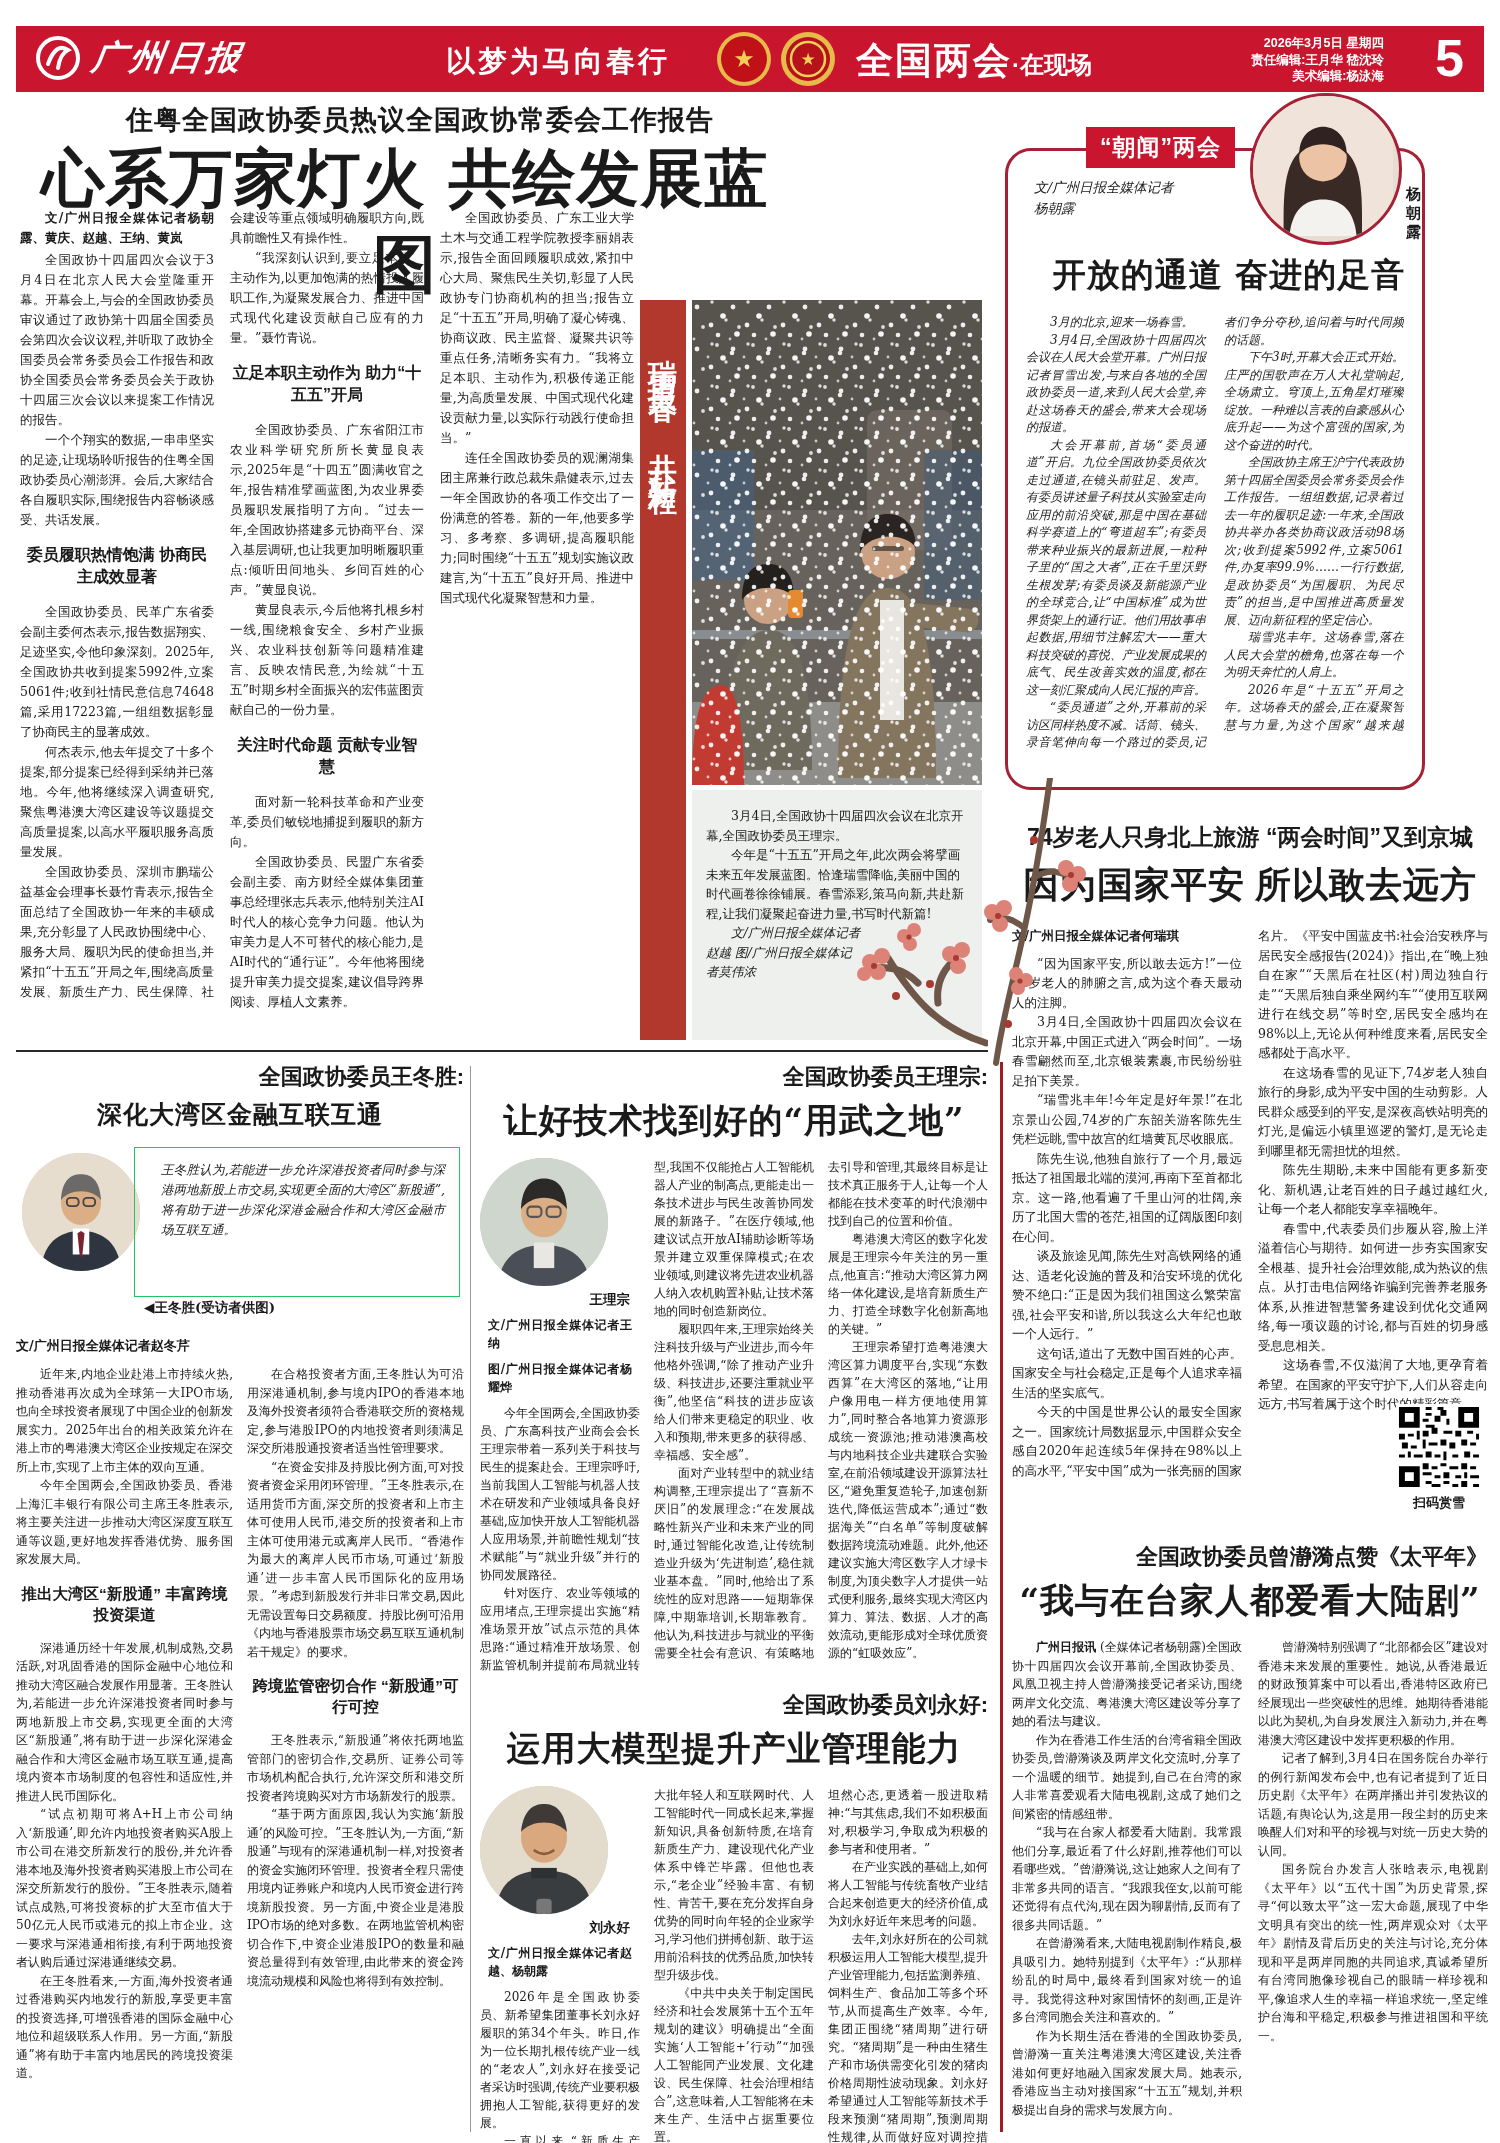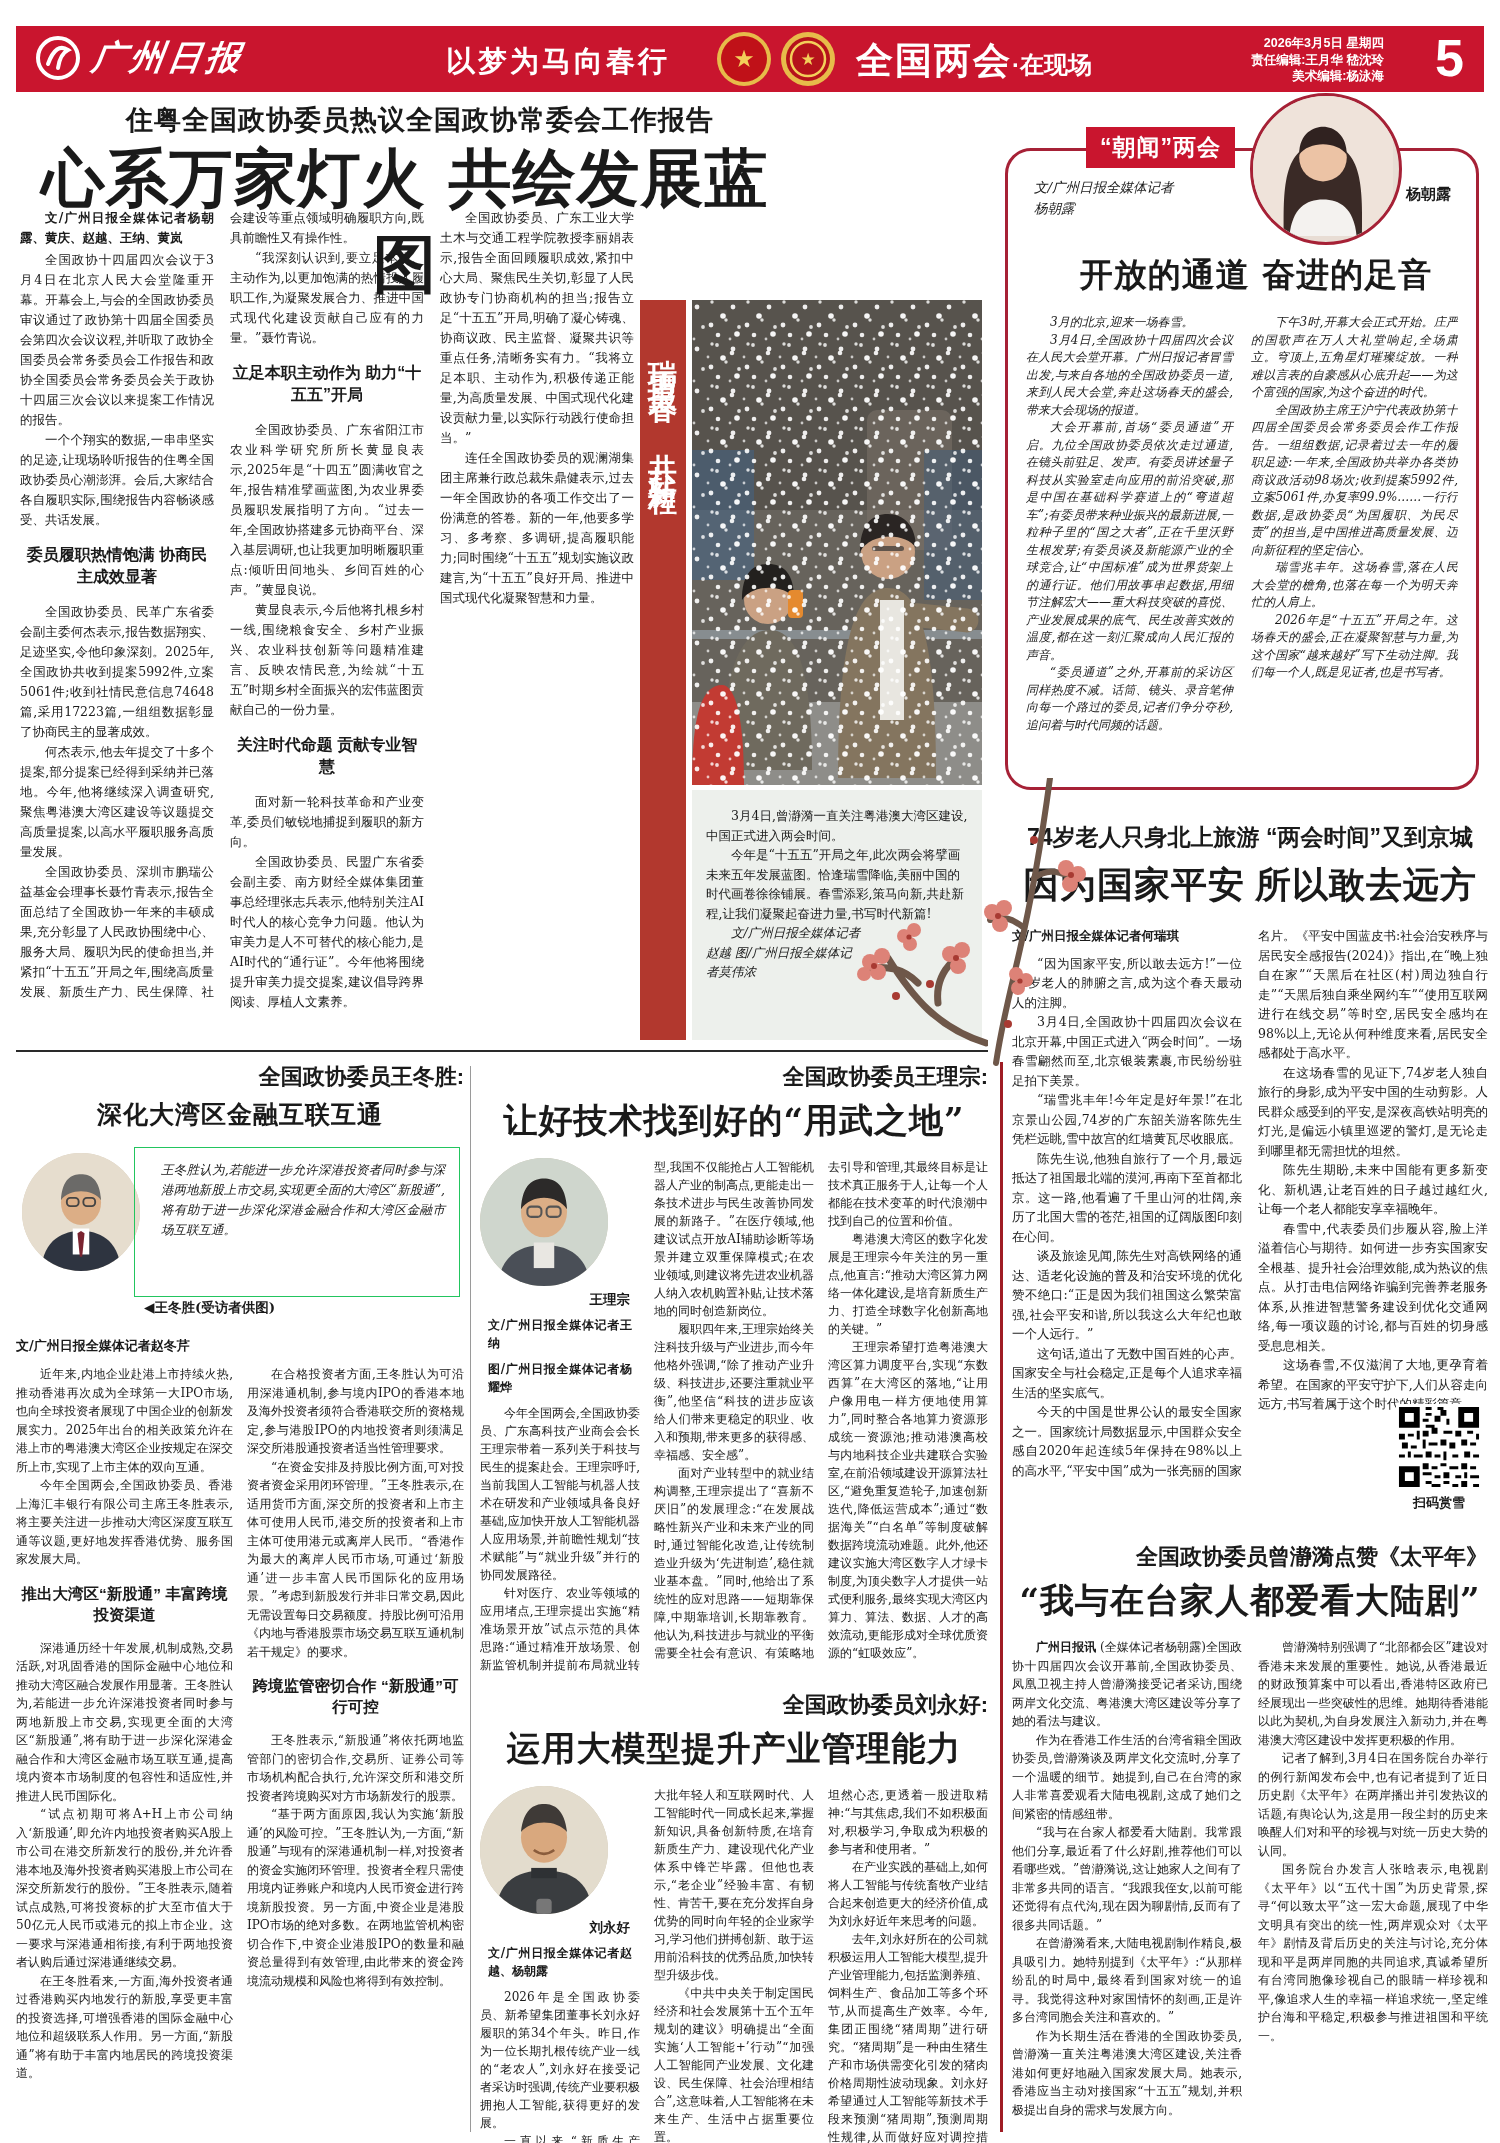--- a/index.html
+++ b/index.html
@@ -43,21 +43,21 @@
   .main-photo{position:absolute;left:692px;top:300px;width:290px;height:485px;overflow:hidden;background:#6e6a63;}
   .caption-box{position:absolute;left:692px;top:790px;width:290px;height:250px;background:#edf0ec;box-sizing:border-box;
                padding:16px 14px;font-size:12.5px;line-height:19.5px;}
   .caption-box .p{position:relative;z-index:2;}
   .caption-credit{margin:0;text-indent:2em;font-style:italic;position:relative;z-index:2;width:60%;}
   .plum1{position:absolute;right:-6px;bottom:-8px;z-index:1;}
   .rule-h{position:absolute;left:16px;top:1050px;width:972px;height:2px;background:#2a2a2a;}
   .rule-v1{position:absolute;left:470px;top:1066px;width:1px;height:1066px;background:#9a9a9a;}
   .rule-v2{position:absolute;left:1000px;top:1062px;width:3px;height:1070px;background:#9f1c24;}
   
-  .zw-box{position:absolute;left:1005px;top:148px;width:474px;height:642px;border:3px solid #a62136;border-radius:26px;box-sizing:border-box;background:#fff;}
+  .zw-box{position:absolute;left:1005px;top:148px;width:420px;height:642px;border:3px solid #a62136;border-radius:26px;box-sizing:border-box;background:#fff;}
   .zw-badge{position:absolute;left:78px;top:-24px;background:#c9152e;color:#fff;font-family:"Liberation Sans",sans-serif;
             font-weight:bold;font-size:23px;padding:5px 14px;letter-spacing:1px;}
   .zw-byline{position:absolute;left:26px;top:26px;width:212px;font-size:13.5px;line-height:21px;font-style:italic;}
   .zw-photo{position:absolute;left:242px;top:-58px;width:146px;height:146px;border-radius:50%;overflow:hidden;border:3px solid #a62136;background:#e8ddd4;}
   .zw-name{position:absolute;left:398px;top:34px;font-size:15px;font-weight:bold;}
   .zw-title{margin-top:102px;text-align:center;font-weight:bold;font-size:33px;letter-spacing:1px;font-family:"DejaVu Serif",serif;padding-left:28px;}
   .zw-body{margin:16px 18px 0 18px;height:452px;column-count:2;column-gap:18px;font-size:12px;line-height:17.5px;font-style:italic;}
   
   .sf{position:absolute;left:1012px;top:822px;width:476px;}
   .sf-kicker{font-family:"Liberation Sans",sans-serif;font-weight:bold;font-size:23px;text-align:center;margin:0;}
@@ -193,21 +193,21 @@
       <rect x="214" y="302" width="74" height="24" rx="12" fill="#84755f" transform="rotate(6 214 302)"></rect>
       <circle cx="196" cy="252" r="27" fill="#caa183"></circle>
       <path d="M168 252 C168 224 180 214 196 214 C212 214 224 226 224 248 C214 232 178 232 168 252 Z" fill="#2a2523"></path>
       <rect x="180" y="246" width="32" height="5" rx="2.5" fill="#333" opacity=".7"></rect>
       <rect width="290" height="485" fill="url(#snow)"></rect>
       <rect width="290" height="485" fill="url(#snow)" transform="translate(14 18)"></rect>
     </svg>
   </div>
 
   <div class="caption-box">
-    <p class="p">3月4日,曾瀞漪一直关注粤港澳大湾区建设,中国正式进入两会时间。</p>
+    <p class="p">3月4日,全国政协十四届四次会议在北京开幕,全国政协委员王理宗。</p>
     <p class="p">今年是“十五五”开局之年,此次两会将擘画未来五年发展蓝图。恰逢瑞雪降临,美丽中国的时代画卷徐徐铺展。春雪添彩,策马向新,共赴新程,让我们凝聚起奋进力量,书写时代新篇!</p>
     <p class="caption-credit">文/广州日报全媒体记者赵越 图/广州日报全媒体记者莫伟浓</p>
     <svg class="plum1" width="170" height="160" viewBox="0 0 170 160">
       <path d="M168 155 C120 140 95 110 70 70 M100 95 C85 80 70 78 52 80 M120 115 C118 98 124 84 134 74" fill="none" stroke="#6e5749" stroke-width="7" stroke-linecap="round"></path>
       <g fill="#dd8277">
         <circle cx="52" cy="74" r="8"></circle>
           <circle cx="64" cy="68" r="8"></circle>
           <circle cx="60" cy="84" r="8"></circle>
           <circle cx="46" cy="86" r="7"></circle>
         <circle cx="132" cy="66" r="8"></circle>

